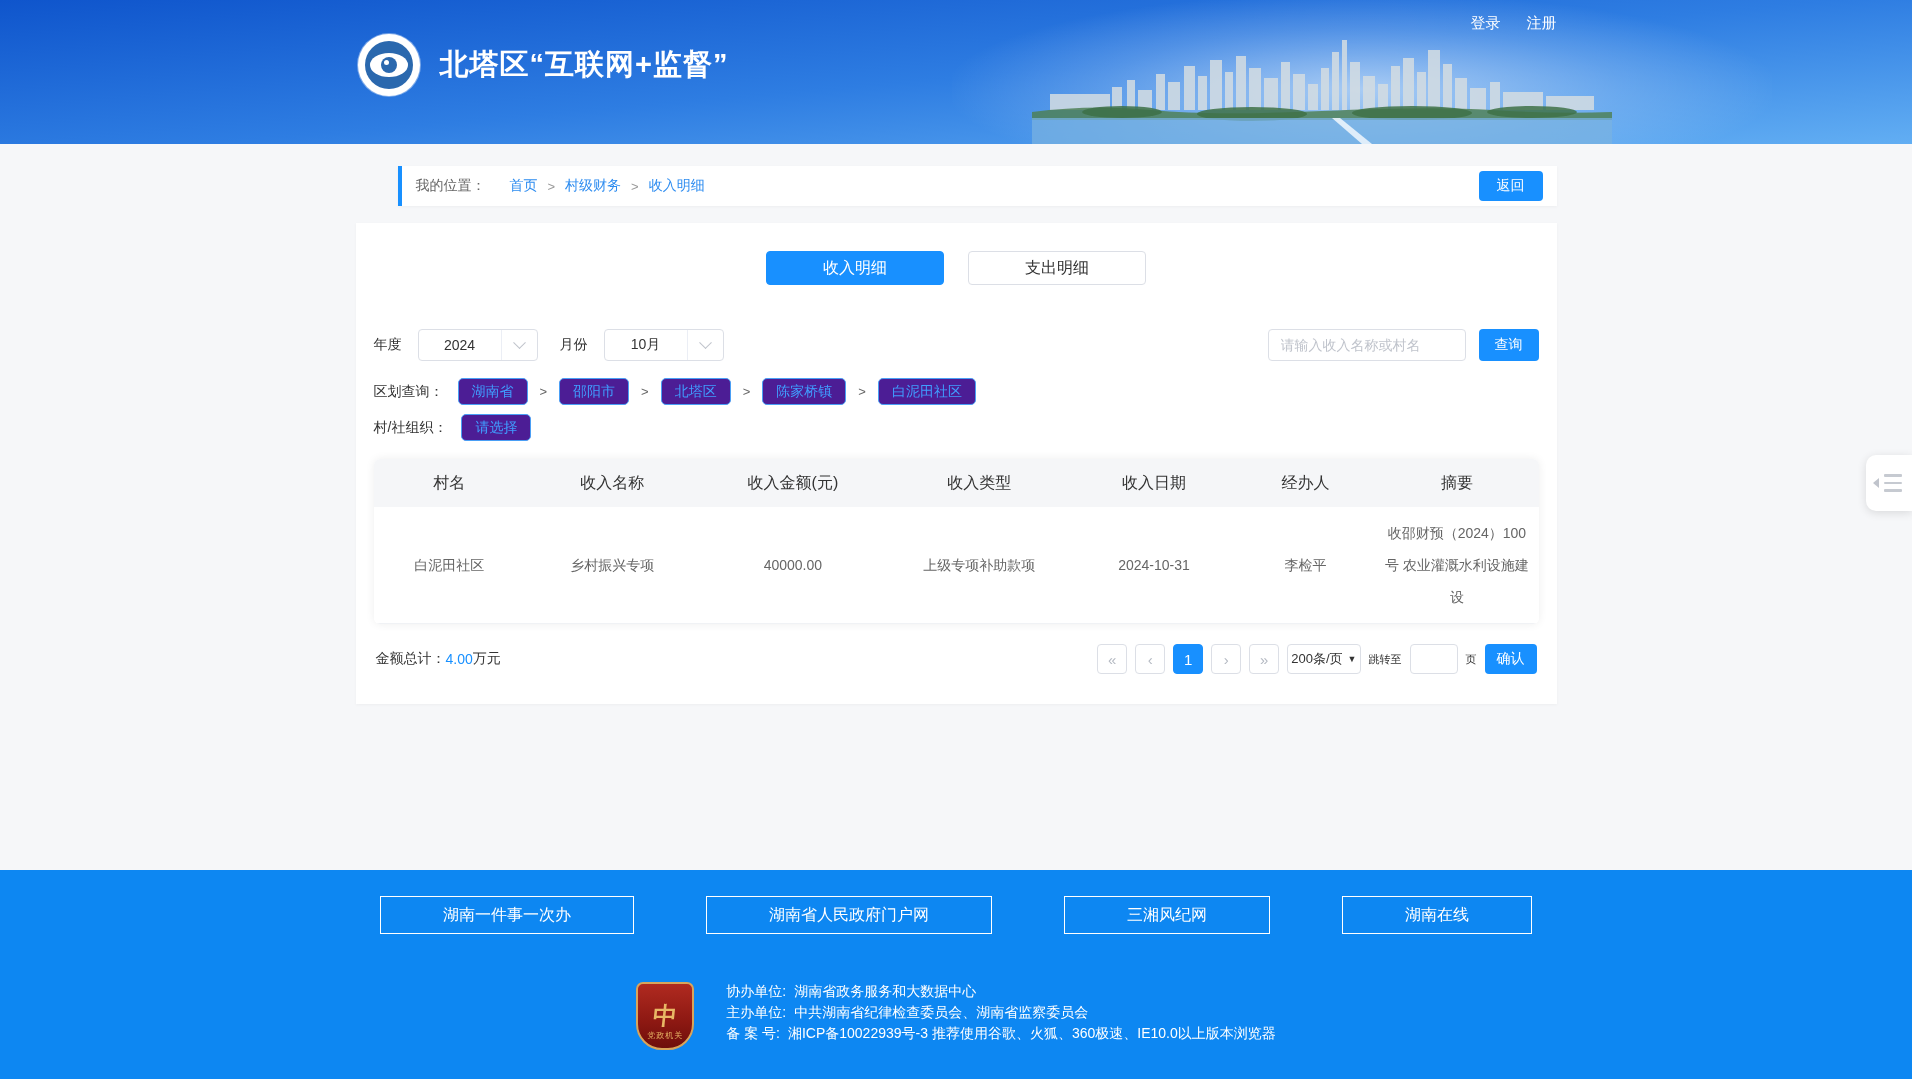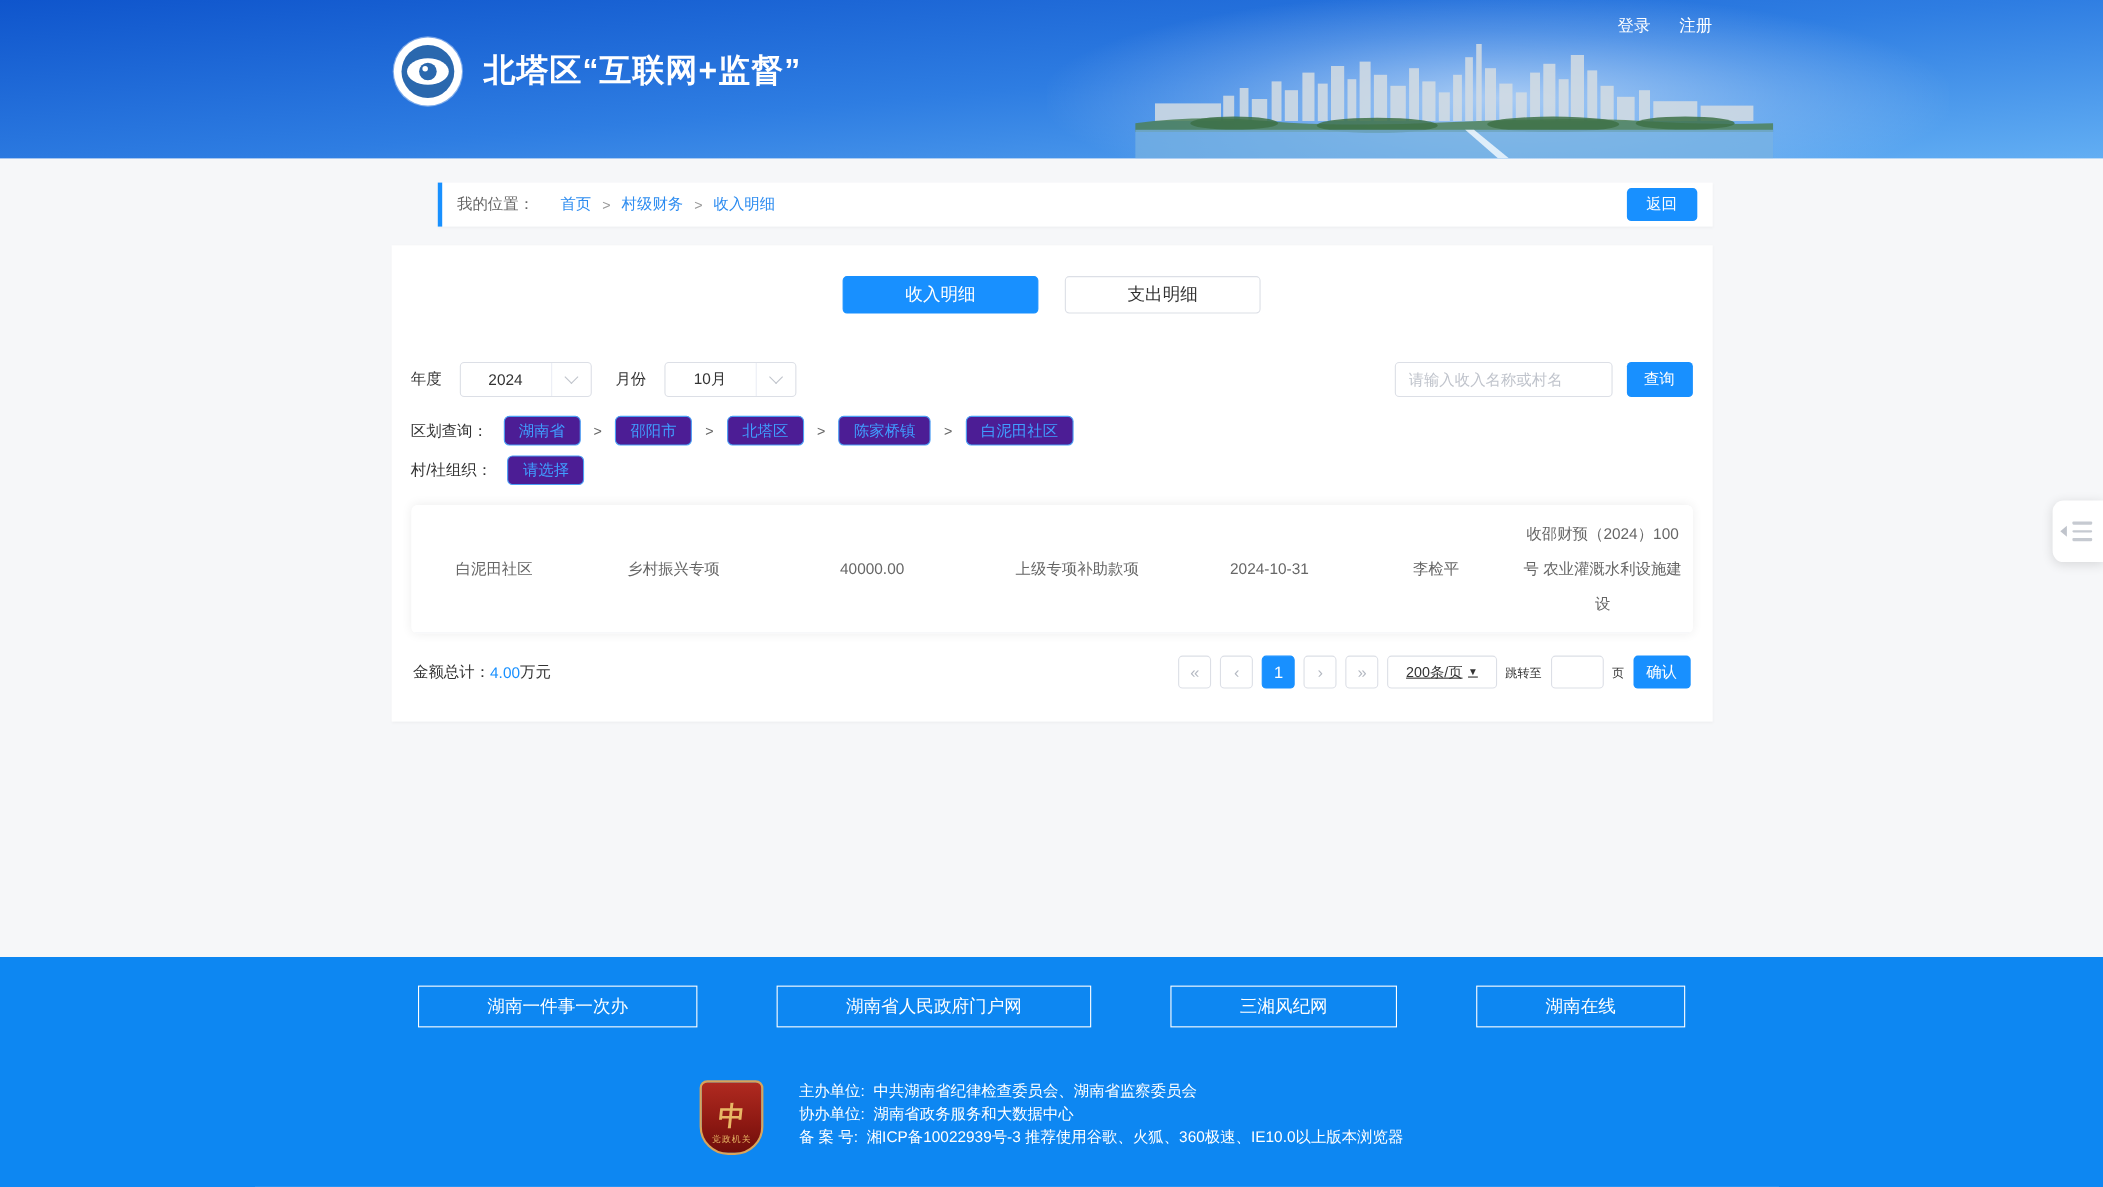--- a/index.html
+++ b/index.html
@@ -111,21 +111,21 @@
   .total-val { color:#1890ff; }
   .pager { display:flex; align-items:center; gap:8px; }
   .pg-btn {
     width:30px; height:30px; border:1px solid #dcdfe6; border-radius:4px; background:#fff;
     color:#b4b9c2; font-size:15px; display:flex; align-items:center; justify-content:center; cursor:pointer;
     font-family:inherit;
   }
   .pg-btn.active { background:#1890ff; border-color:#1890ff; color:#fff; }
   .pg-size {
     height:30px; border:1px solid #dcdfe6; border-radius:4px; background:#fff;
-    display:flex; align-items:center; padding:0 16px; gap:5px; font-size:13px; color:#333; cursor:pointer;text-decoration:underline;
+    display:flex; align-items:center; padding:0 3px; gap:5px; font-size:13px; color:#333; cursor:pointer;
   }
   .pg-size .arrow { font-size:9px; color:#333; }
   .jump-label,.page-label { font-size:11px; color:#333; }
   .jump-input { width:48px; height:30px; border:1px solid #dcdfe6; border-radius:4px; outline:none; padding:0 6px; font-family:inherit; }
   .confirm-btn { width:52px; height:30px; }
 
   
   .side-float {
     position:absolute; right:0; top:455px; width:46px; height:56px; background:#fff;
     border-radius:10px 0 0 10px; box-shadow:0 2px 10px rgba(0,0,0,.12);
@@ -279,20 +279,29 @@
       <span class="chip-sep">&gt;</span>
       <span class="chip">白泥田社区</span>
     </div>
 
     <div class="chip-row org-row">
       <span class="f-label">村/社组织：</span>
       <span class="chip">请选择</span>
     </div>
 
     <div class="table-card">
+      <div class="t-row t-head">
+        <div class="t-cell c0">村名</div>
+        <div class="t-cell c1">收入名称</div>
+        <div class="t-cell c2">收入金额(元)</div>
+        <div class="t-cell c3">收入类型</div>
+        <div class="t-cell c4">收入日期</div>
+        <div class="t-cell c5">经办人</div>
+        <div class="t-cell c6">摘要</div>
+      </div>
       <div class="t-row t-body-row">
         <div class="t-cell c0">白泥田社区</div>
         <div class="t-cell c1">乡村振兴专项</div>
         <div class="t-cell c2 amount-red">40000.00</div>
         <div class="t-cell c3">上级专项补助款项</div>
         <div class="t-cell c4">2024-10-31</div>
         <div class="t-cell c5">李检平</div>
         <div class="t-cell c6">收邵财预（2024）100号 农业灌溉水利设施建设</div>
       </div>
     </div>
@@ -338,23 +347,23 @@
     <button class="f-link-btn">三湘风纪网</button>
     <button class="f-link-btn">湖南在线</button>
   </div>
   <div class="footer-info">
     <div class="gov-badge">
       <span class="badge-emblem">中</span>
       <span class="badge-label">党政机关</span>
     </div>
     <div class="info-lines">
       <div class="info-line">
+        <span class="info-label">协办单位:</span><span>湖南省政务服务和大数据中心</span>
+      </div>
+      <div class="info-line">
         <span class="info-label">主办单位:</span><span>中共湖南省纪律检查委员会、湖南省监察委员会</span>
-      </div>
-      <div class="info-line">
-        <span class="info-label">协办单位:</span><span>湖南省政务服务和大数据中心</span>
       </div>
       <div class="info-line">
         <span class="info-label">备 案 号:</span><span>湘ICP备10022939号-3  推荐使用谷歌、火狐、360极速、IE10.0以上版本浏览器</span>
       </div>
     </div>
   </div>
 </footer>
 
 </body></html>

